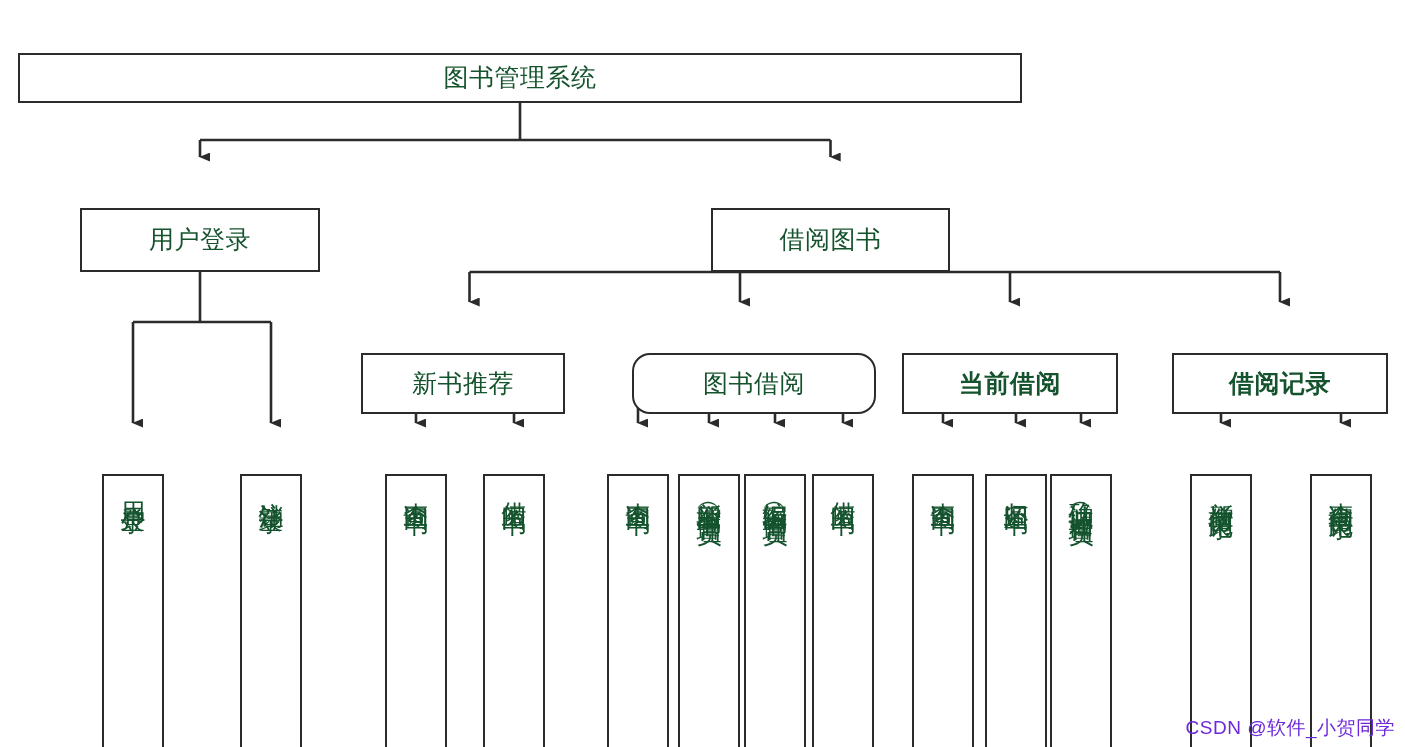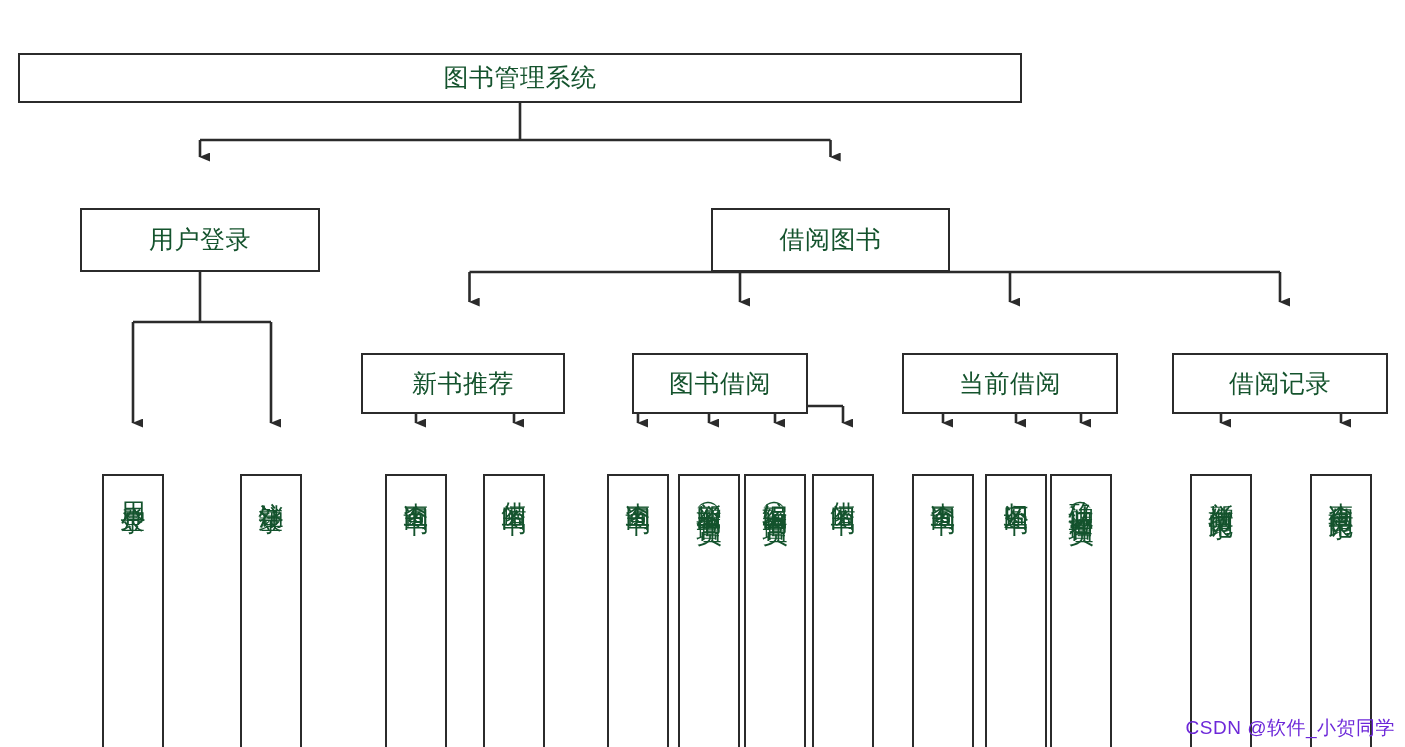--- a/index.html
+++ b/index.html
@@ -129,27 +129,27 @@
       </div>
       <div class="node level2 horizontal" style="left: 80px; top: 169px; width: 240px; height: 64px;">
         <span class="node-label">用户登录</span>
       </div>
       <div class="node level2 horizontal" style="left: 711px; top: 169px; width: 239px; height: 64px;">
         <span class="node-label">借阅图书</span>
       </div>
       <div class="node level3 horizontal" style="left: 361px; top: 314px; width: 204px; height: 61px;">
         <span class="node-label">新书推荐</span>
       </div>
-      <div class="node level3 horizontal" style="left: 632px; top: 314px; width: 176px; height: 61px;">
+      <div class="node level3 horizontal" style="left: 632px; top: 314px; width: 244px; height: 61px; border-radius: 18px;">
         <span class="node-label">图书借阅</span>
       </div>
-      <div class="node level3 horizontal" style="left: 902px; top: 314px; width: 216px; height: 61px;">
+      <div class="node level3 horizontal" style="left: 902px; top: 314px; width: 216px; height: 61px; font-weight: bold;">
         <span class="node-label">当前借阅</span>
       </div>
-      <div class="node level3 horizontal" style="left: 1172px; top: 314px; width: 216px; height: 61px;">
+      <div class="node level3 horizontal" style="left: 1172px; top: 314px; width: 216px; height: 61px; font-weight: bold;">
         <span class="node-label">借阅记录</span>
       </div>
       <div class="node leaf vertical" style="left: 102px; top: 435px; width: 62px; height: 298px;">
         <span class="node-label">用户登录</span>
       </div>
       <div class="node leaf vertical" style="left: 240px; top: 435px; width: 62px; height: 298px;">
         <span class="node-label">注销登录</span>
       </div>
       <div class="node leaf vertical" style="left: 385px; top: 435px; width: 62px; height: 298px;">
         <span class="node-label">查询图书</span>

